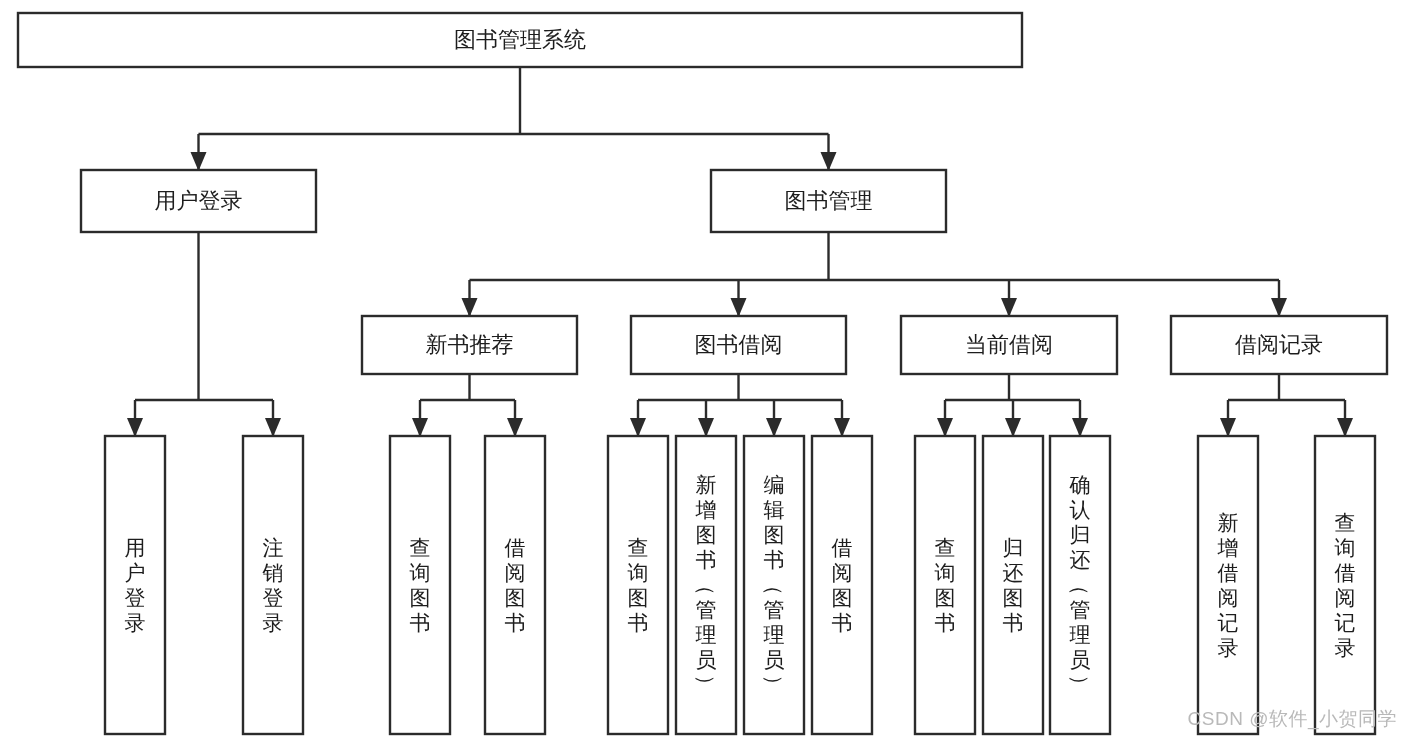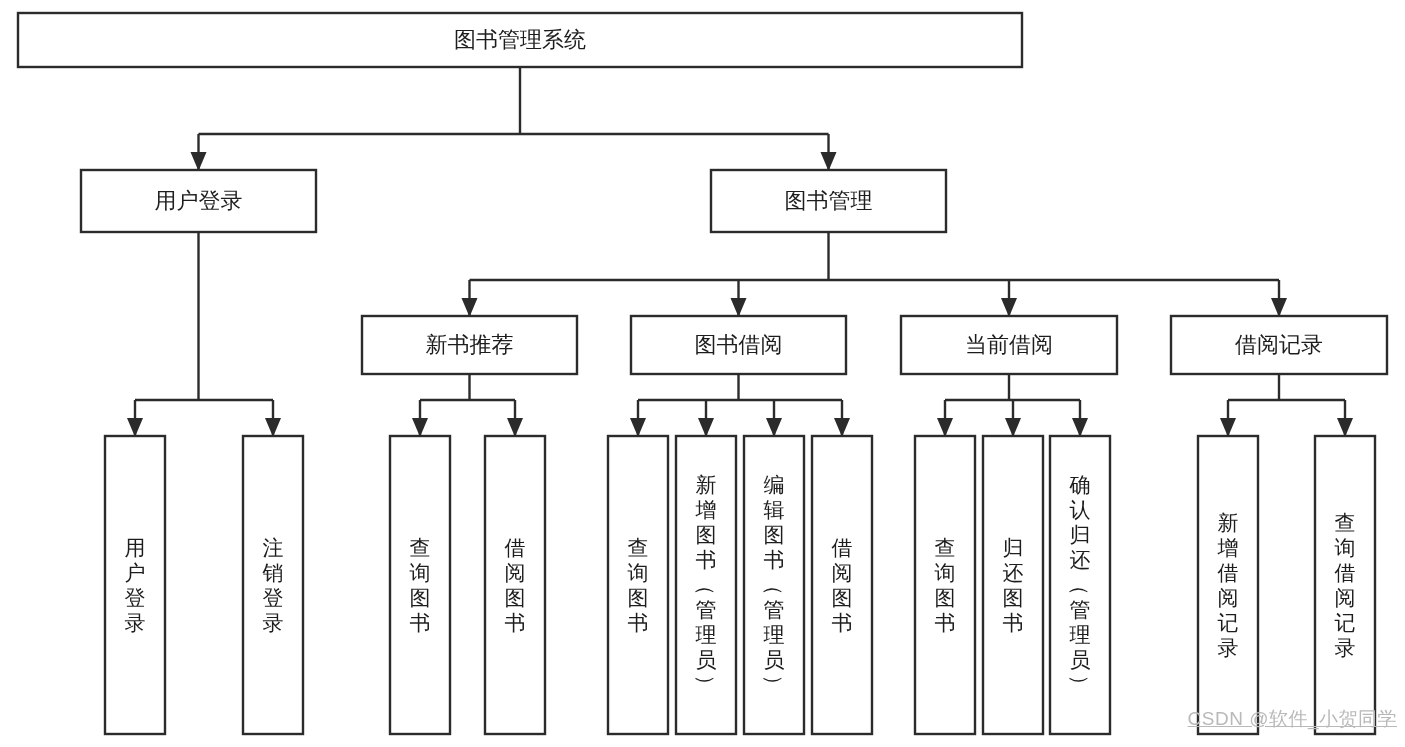--- a/index.html
+++ b/index.html
@@ -38,21 +38,20 @@
   }
   .watermark {
     position: absolute;
     right: 8px;
     bottom: 4px;
     font-family: "Liberation Sans", "DejaVu Sans", sans-serif;
     font-size: 19px;
     color: #b9b9b9;
     white-space: nowrap;
     letter-spacing: 0.5px;
-    text-decoration: underline;
   }
 </style>
 </head>
 <body>
 
 <div id="stage">
 
   <svg id="diagram-svg" viewBox="0 0 1405 747">
 
     <g id="edge-layer">

